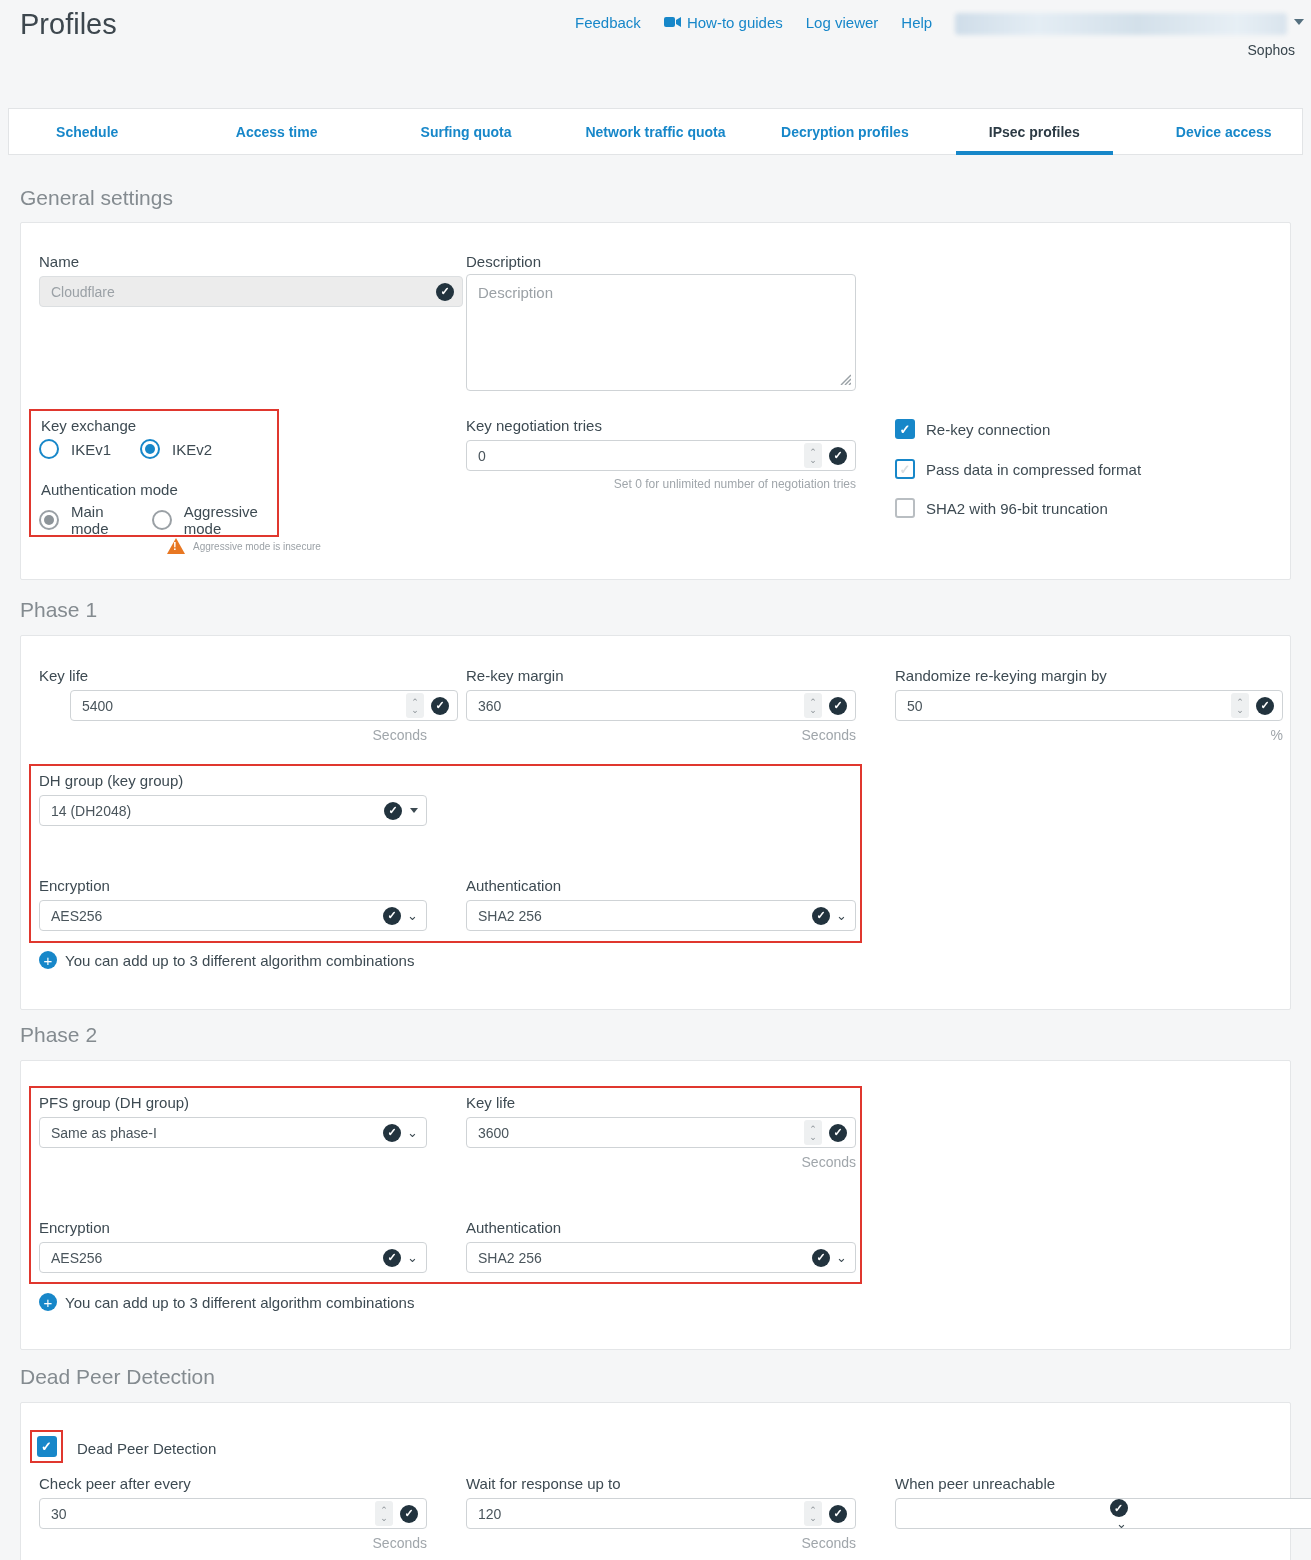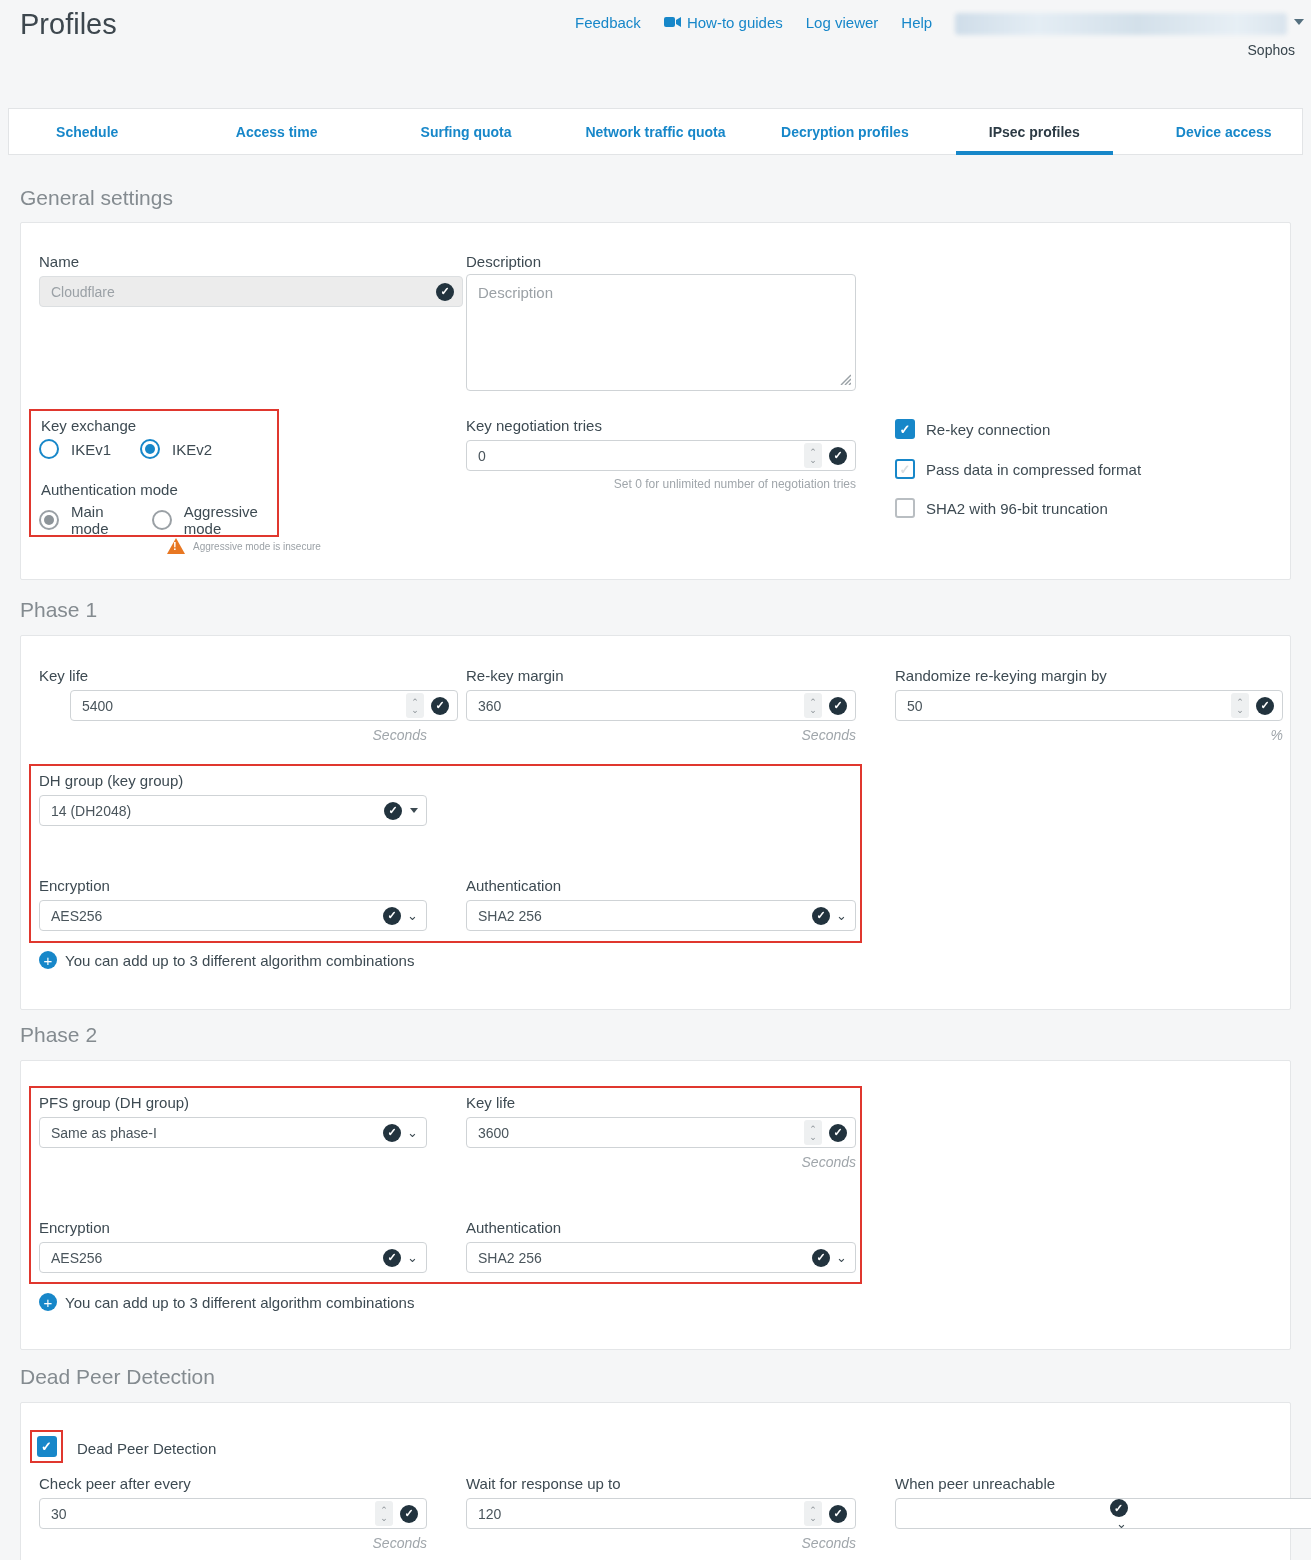--- a/index.html
+++ b/index.html
@@ -24,21 +24,21 @@
   .tab { flex:1; display:flex; align-items:center; justify-content:center; font-size:14px; font-weight:600;
          color:#1787c9; cursor:pointer; position:relative; }
   .tab.active { color:#2c3a44; }
   .tab.active::after { content:""; position:absolute; left:0; right:0; bottom:-1px; height:4px; background:#1787c9; }
 
   
   .section-title { position:absolute; left:20px; font-size:21px; font-weight:400; color:#848b90; }
   .card { position:absolute; left:20px; width:1271px; background:#fff; border:1px solid #e4e6e8; border-radius:2px; }
 
   .flabel { position:absolute; font-size:15px; color:#3d4a52; white-space:nowrap; }
-  .unit { position:absolute; font-size:14px; color:#a0a6ab; text-align:right;font-style:italic; }
+  .unit { position:absolute; font-size:14px; color:#a0a6ab; text-align:right; }
   .help { position:absolute; font-size:12px; color:#a0a6ab; text-align:right; }
 
   .input { position:absolute; height:31px; border:1px solid #cfd3d6; border-radius:4px; background:#fff;
            display:flex; align-items:center; padding:0 8px 0 11px; font-size:14px; color:#4a555c; }
   .input .val { flex:1; white-space:nowrap; overflow:hidden; }
   .input.disabled { background:#ececec; border-color:#dcdfe1; }
   .input.disabled .val { color:#9ba1a6; }
 
   .spinner { width:18px; height:25px; background:#eef0f1; border-radius:3px; display:flex; flex-direction:column;
              align-items:center; justify-content:center; color:#8a9196; font-size:9px; line-height:8px; margin-right:7px; cursor:pointer; }

